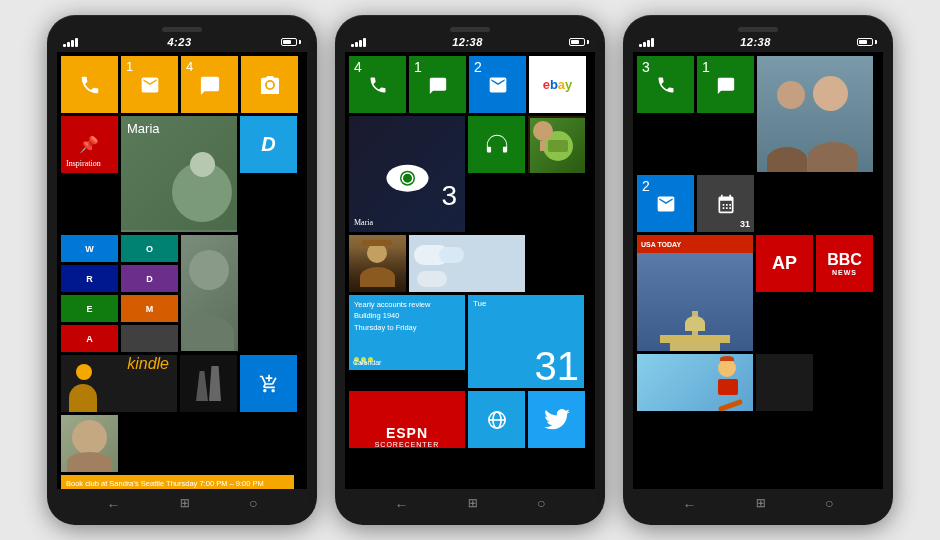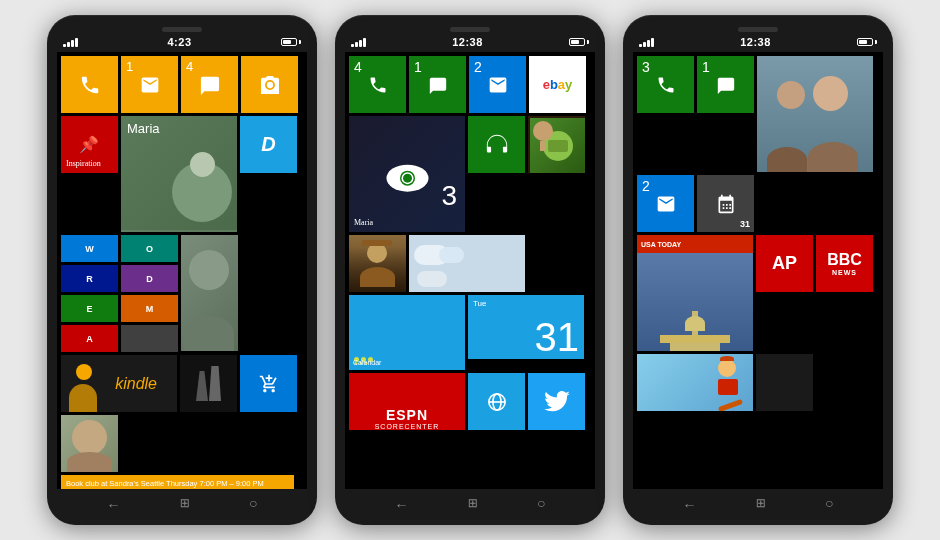--- a/index.html
+++ b/index.html
@@ -26,20 +26,21 @@
       box-shadow: 0 4px 24px rgba(0,0,0,0.45), inset 0 1px 1px rgba(255,255,255,0.08);
       position: relative;
     }
 
     .phone-top {
       display: flex;
       align-items: center;
       justify-content: space-between;
       padding: 2px 6px 4px 6px;
       flex-shrink: 0;
+      font-style: italic;
     }
 
     .signal-bars {
       display: flex; align-items: flex-end; gap: 1px;
     }
     .signal-bars span {
       background: white;
       width: 3px;
       display: block;
       border-radius: 1px;
@@ -450,21 +451,21 @@
         </div>
         <div class="tile s-tile photo-tile-boy" style="width:57px;height:116px;position:relative">
 
           <div style="width:40px;height:40px;border-radius:50%;background:#8a9a88;position:absolute;top:15px;left:8px;"></div>
           <div style="width:50px;height:35px;border-radius:50% 50% 0 0;background:#6a7a68;position:absolute;bottom:0;left:3px;"></div>
         </div>
       </div>
 
       <div class="tile-row">
         <div class="tile m-tile kindle-tile">
-          <div style="position:relative;width:100%;height:100%;display:flex;align-items:center;justify-content:flex-end;padding-right:20px">
+          <div style="position:relative;width:100%;height:100%;display:flex;justify-content:flex-end;padding-right:8px">
 
             <div style="position:absolute;left:5px;bottom:0;width:35px;height:50px">
               <div style="width:16px;height:16px;border-radius:50%;background:#f5a700;position:absolute;top:2px;left:10px;"></div>
               <div style="width:28px;height:28px;border-radius:50% 50% 0 0;background:#f5a700;position:absolute;bottom:0;left:3px;opacity:0.7"></div>
             </div>
             <span class="kindle-text" style="z-index:1">kindle</span>
           </div>
         </div>
         <div class="tile s-tile" style="background:#111;position:relative">
 
@@ -594,27 +595,30 @@
             <div style="width:25px;height:16px;border-radius:8px;background:#d8e8f4;margin-left:-10px;margin-top:2px;"></div>
           </div>
           <div style="position:absolute;bottom:5px;left:8px;display:flex;gap:2px">
             <div style="width:30px;height:16px;border-radius:8px;background:#e0e8f0;"></div>
           </div>
         </div>
       </div>
 
       <div class="tile-row">
         <div class="tile m-tile" style="background:#1ba1e2;position:relative;padding:5px;height:75px">
+          <div style="color:white;font-size:7.5px;line-height:1.5;position:absolute;top:4px;left:5px">
+            Yearly accounts review<br>Building 1940<br>Thursday to Friday
+          </div>
           <div class="notif-dot" style="bottom:8px;left:5px"></div>
           <div class="notif-dot" style="bottom:8px;left:12px"></div>
           <div class="notif-dot" style="bottom:8px;left:19px"></div>
           <span style="position:absolute;bottom:4px;left:5px;color:#d4e044;font-size:6px">● ● ●</span>
           <span style="position:absolute;bottom:4px;left:4px;color:white;font-size:7px">Calendar</span>
         </div>
-        <div class="tile m-tile" style="background:#1ba1e2;position:relative;height:64px">
+        <div class="tile m-tile" style="background:#1ba1e2;position:relative;height:93px">
           <span style="position:absolute;top:4px;left:5px;color:white;font-size:8px">Tue</span>
           <span style="position:absolute;bottom:2px;right:5px;color:white;font-size:40px;font-weight:100;line-height:1">31</span>
         </div>
       </div>
 
       <div class="tile-row">
         <div class="tile m-tile espn-tile">
           <div style="display:flex;flex-direction:column;align-items:center">
             <span class="espn-title">ESPN</span>
             <span class="espn-sub">SCORECENTER</span>

